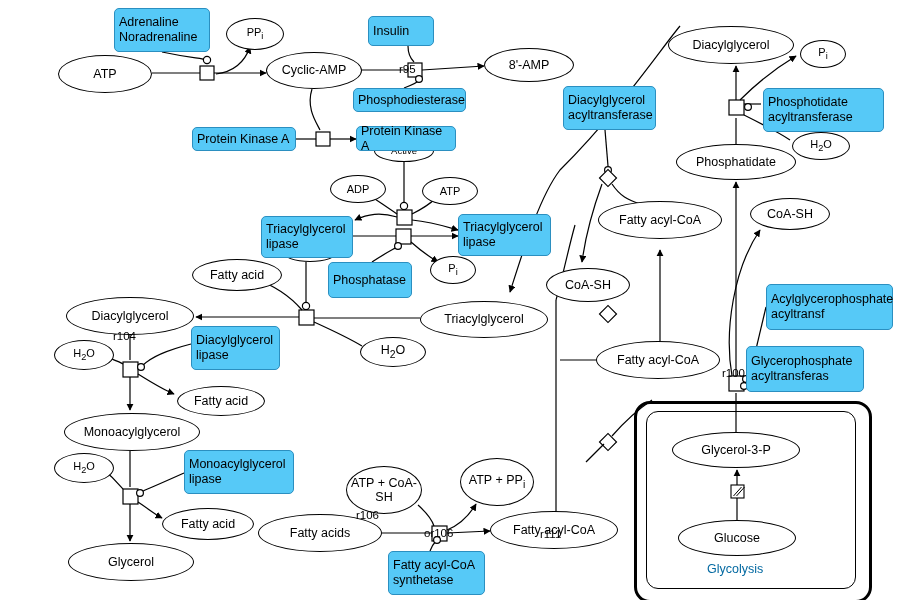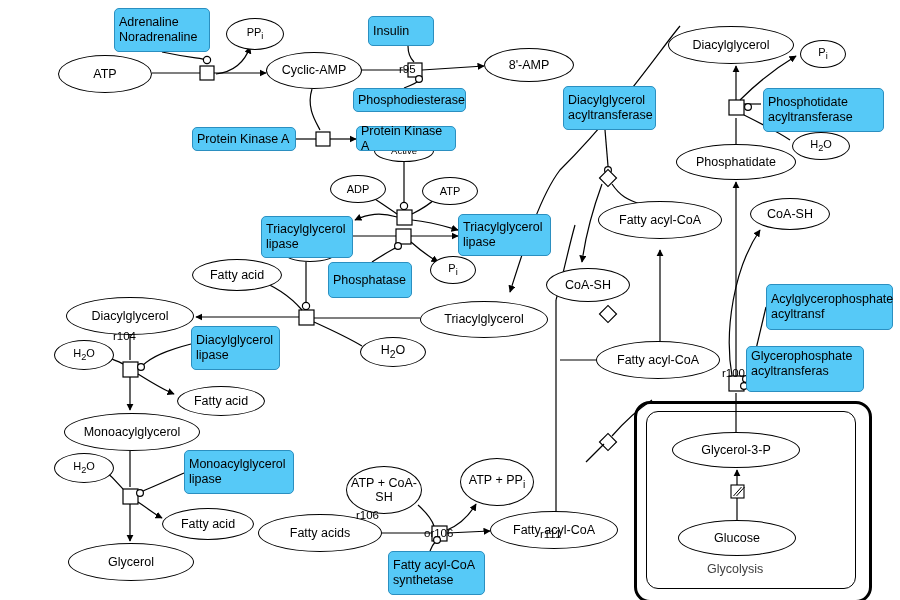--- a/index.html
+++ b/index.html
@@ -21,21 +21,21 @@
           color:#000;font-size:12.5px;line-height:1.2;padding:2px 4px;
           justify-content:flex-start;text-align:left;}
   .enzyme span{display:block;width:100%;}
 
   
   .rlabel{position:absolute;font-size:11.5px;color:#000;white-space:nowrap;}
 
   
   .compartment-outer{position:absolute;border:3px solid #000;border-radius:16px;background:transparent;}
   .compartment-inner{position:absolute;border:1.2px solid #000;border-radius:12px;background:transparent;}
-  .compartment-label{position:absolute;font-size:12.5px;color:#404040;white-space:nowrap;}
+  .compartment-label{position:absolute;font-size:12.5px;color:#0369a1;white-space:nowrap;}
 </style>
 </head>
 <body>
 
 <div id="canvas">
 
   <svg viewBox="0 0 900 600">
     <defs>
       <marker id="arrow" viewBox="0 0 10 10" refX="9" refY="5" markerWidth="6" markerHeight="6" orient="auto-start-reverse">
         <path d="M 0 0 L 10 5 L 0 10 z" fill="#000"></path>
@@ -304,21 +304,21 @@
         <span>lipase</span>
       </div>
       <div class="node enzyme" style="left: 388px; top: 551px; width: 97px; height: 44px; flex-direction: column; justify-content: center; align-items: flex-start;">
         <span>Fatty acyl-CoA</span>
         <span>synthetase</span>
       </div>
       <div class="node enzyme" style="left: 766px; top: 284px; width: 127px; height: 46px; flex-direction: column; justify-content: center; align-items: flex-start;">
         <span>Acylglycerophosphate</span>
         <span>acyltransf</span>
       </div>
-      <div class="node enzyme" style="left: 746px; top: 346px; width: 118px; height: 46px; flex-direction: column; justify-content: flex-start; align-items: flex-start;">
+      <div class="node enzyme" style="left: 746px; top: 346px; width: 118px; height: 46px; flex-direction: column; justify-content: center; align-items: flex-start;">
         <span>Glycerophosphate</span>
         <span>acyltransferas</span>
       </div>
     </div>
   <div id="rlabel-layer">
       <div class="rlabel" style="left: 355px; top: 63px; padding-left: 44px;">r95</div>
       <div class="rlabel" style="left: 113px; top: 330px;">r104</div>
       <div class="rlabel" style="left: 356px; top: 509px;">r106</div>
       <div class="rlabel" style="left: 424px; top: 527px;">or106</div>
       <div class="rlabel" style="left: 540px; top: 496px; margin-top: 32px;">r111</div>

